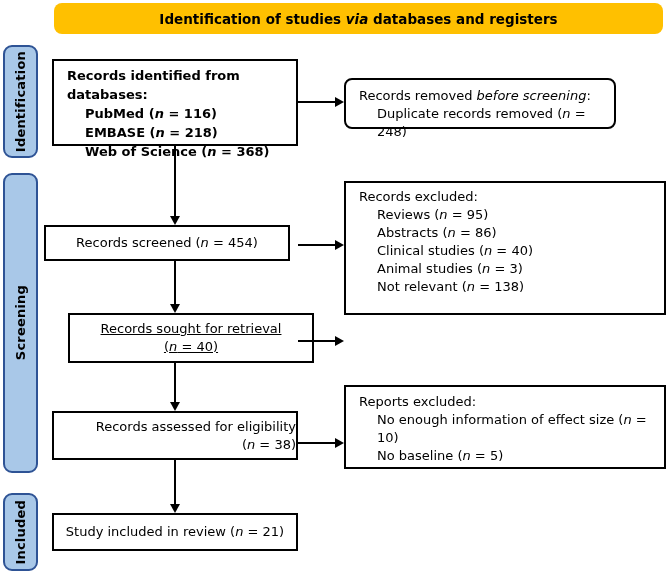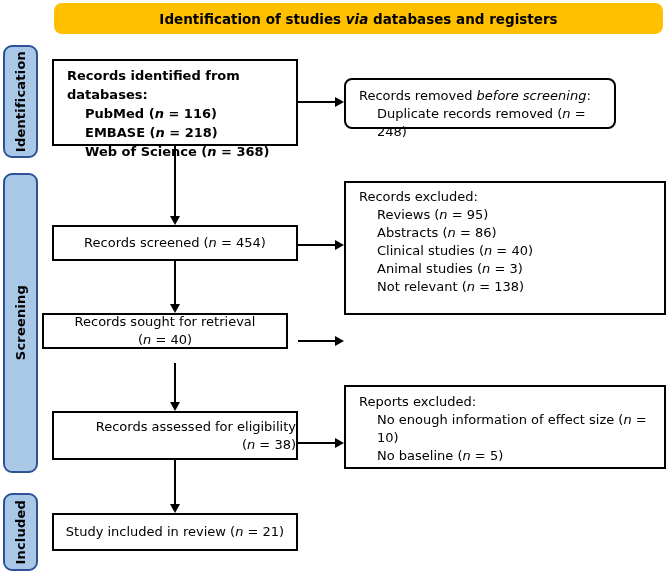--- a/index.html
+++ b/index.html
@@ -63,25 +63,25 @@
     <span>Included</span>
   </div>
 
   <div class="box leftal tall-lines" style="left:52px;top:59px;width:246px;height:87px;font-weight:bold;">
       <div>Records identified from databases:</div>
       <div class="indent">PubMed (<i>n</i> = 116)</div>
       <div class="indent">EMBASE (<i>n</i> = 218)</div>
       <div class="indent">Web of Science (<i>n</i> = 368)</div>
     </div>
 
-  <div class="box center" style="left:52px;top:225px;width:246px;height:36px;">
+  <div class="box center" style="left:44px;top:225px;width:246px;height:36px;">
       <div>Records screened (<i>n</i> = 454)</div>
     </div>
 
-  <div class="box center" style="left:42px;top:313px;width:246px;height:36px;">
+  <div class="box center" style="left:68px;top:313px;width:246px;height:50px;text-decoration:underline;">
       <div>Records sought for retrieval</div>
       <div>(<i>n</i> = 40)</div>
     </div>
 
   <div class="box center" style="left:52px;top:411px;width:246px;height:49px;align-items:flex-end;">
       <div>Records assessed for eligibility</div>
       <div>(<i>n</i> = 38)</div>
     </div>
 
   <div class="box center" style="left:52px;top:513px;width:246px;height:38px;">

